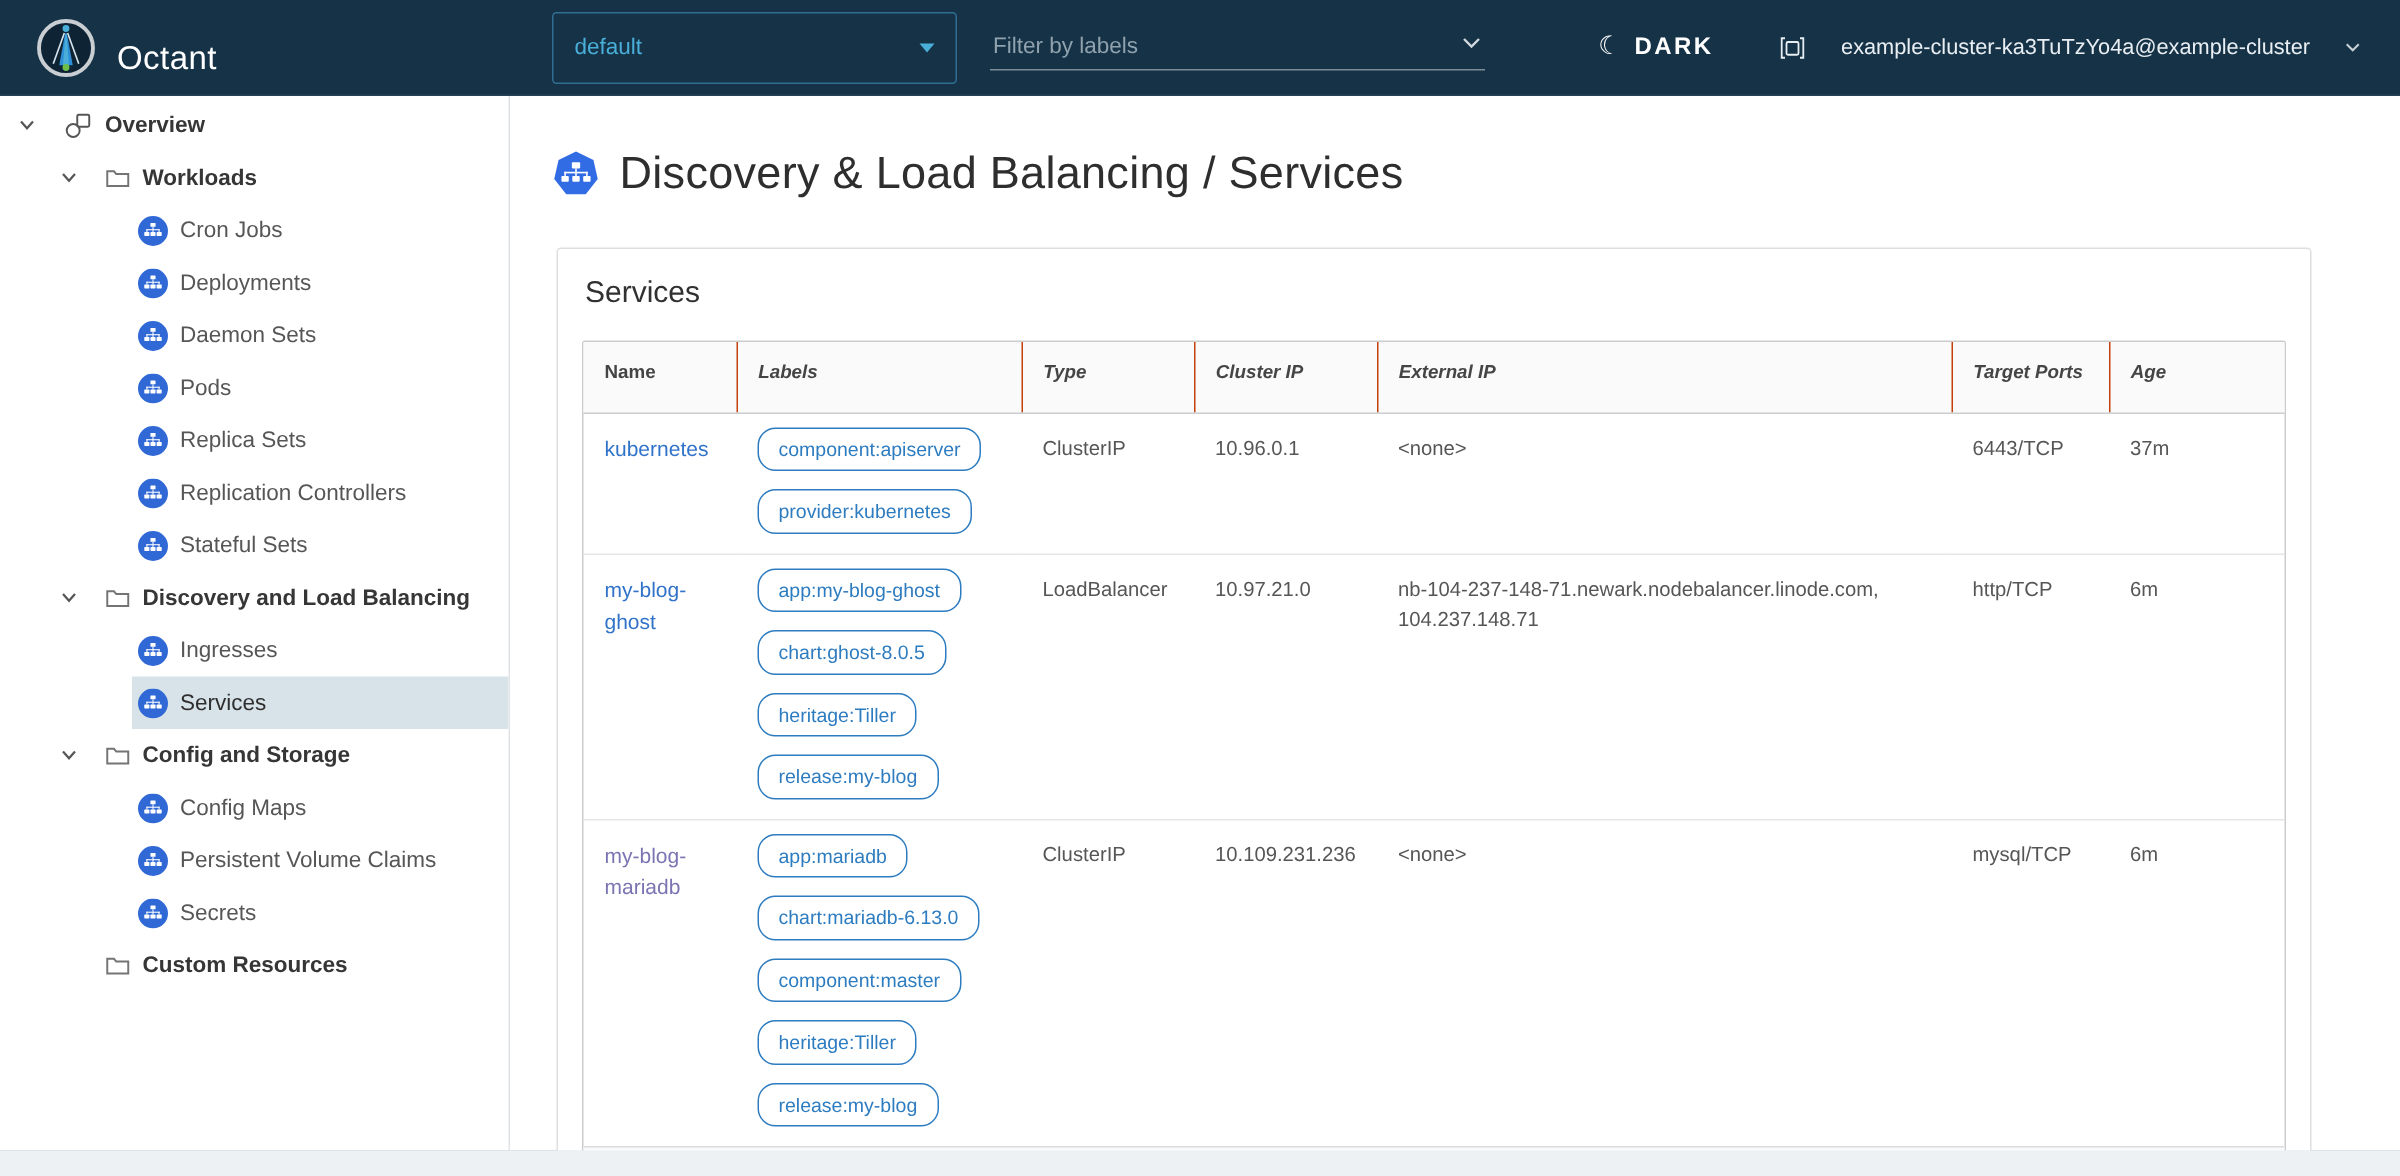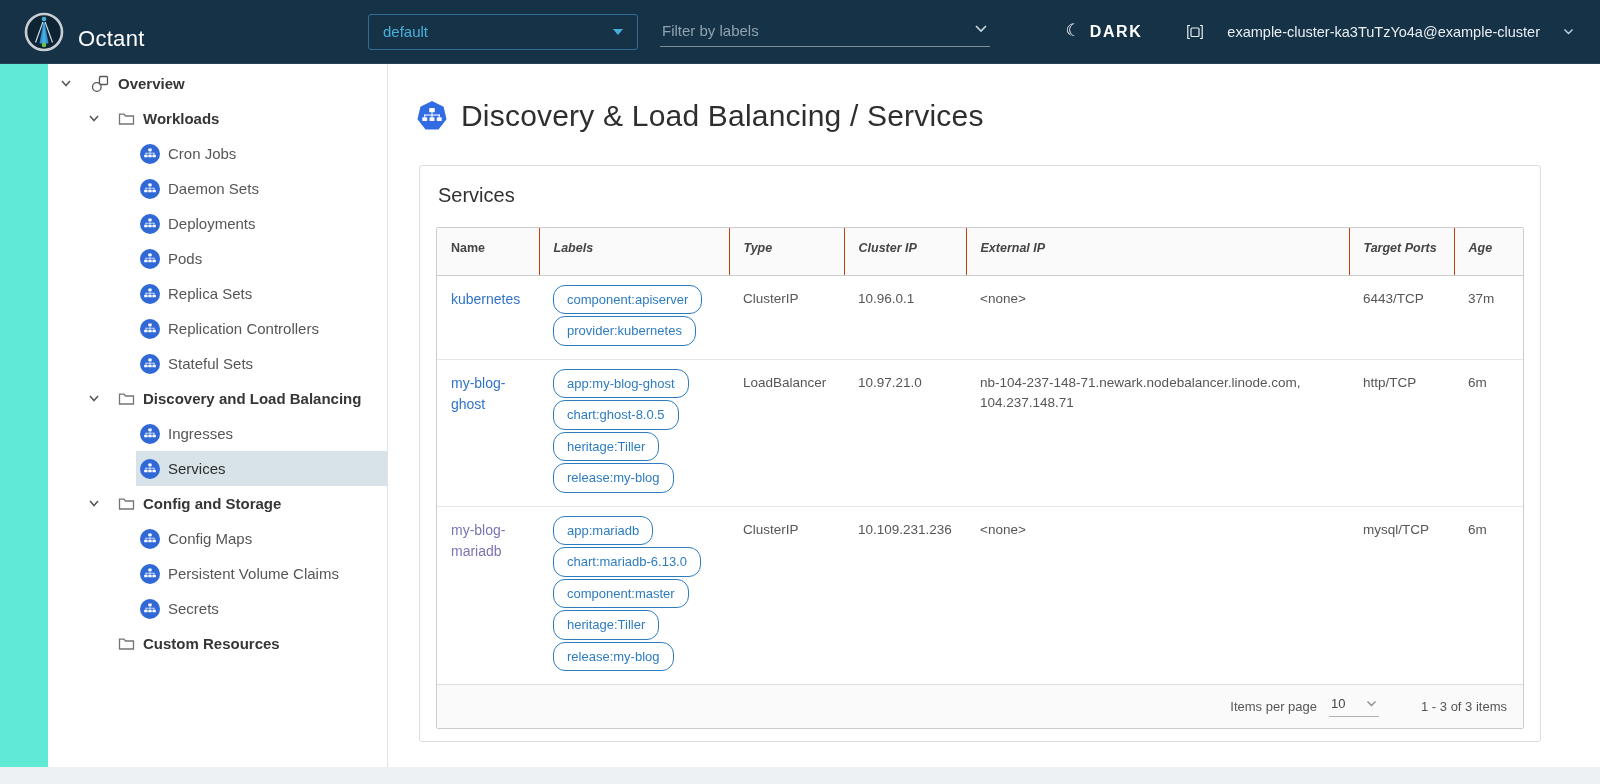--- a/index.html
+++ b/index.html
@@ -4,42 +4,42 @@
 <style>
   * { margin:0; padding:0; box-sizing:border-box; }
   html,body { width:1600px; height:784px; overflow:hidden; }
   body { font-family:"Liberation Sans", sans-serif; background:#eef1f3; }
 
   
   .header { height:64px; background:var(--header_bg); display:flex; align-items:center;
             padding:0 26px 0 24px; border-bottom:1px solid rgba(255,255,255,.07); }
   .brand { display:flex; align-items:flex-end; gap:14px; width:344px; flex:0 0 344px; }
   .brand-title { color:#fff; font-size:22px; letter-spacing:.3px; }
-  .ns-select { width:270px; height:36px; border:1px solid #2f6e93; border-radius:3px;
+  .ns-select { width:270px; height:48px; border:1px solid #2f6e93; border-radius:3px;
                display:flex; align-items:center; justify-content:space-between;
                padding:0 14px; cursor:pointer; }
   .ns-select .val { color:var(--accent_blue); font-size:15px; }
   .ns-tri { width:0; height:0; border-left:5px solid transparent; border-right:5px solid transparent;
             border-top:6px solid var(--accent_blue); }
   .label-filter { margin-left:22px; width:330px; position:relative; }
   .label-filter input { width:100%; background:transparent; border:none; outline:none;
         border-bottom:1px solid #7b8d96; color:#dfe7ec; font-size:15px; padding:6px 24px 7px 2px;
         font-family:"Liberation Sans", sans-serif; }
   .label-filter input::placeholder { color:#8fa2ad; }
   .label-filter .caret { position:absolute; right:2px; top:8px; }
   .theme-toggle { margin-left:auto; display:flex; align-items:center; gap:9px; background:none;
         border:none; color:#fff; cursor:pointer; }
   .moon { font-size:17px; color:#fff; line-height:1; transform:translateY(-1px); }
   .theme-label { font-size:16px; font-weight:700; letter-spacing:1.6px; color:#fff;
         font-family:"Liberation Sans", sans-serif; }
   .context { margin-left:44px; display:flex; align-items:center; gap:23px; color:#e8eef2;
         font-size:14.5px; cursor:pointer; }
 
   
-  .body-wrap { display:flex; height:703px; background:#5eead4;padding-left:48px; }
+  .body-wrap { display:flex; height:703px; background:#0c4a6e; }
   .sidebar { width:340px; flex:0 0 340px; background:#fff; border-right:1px solid #e0e3e5;
              padding-top:2px; overflow:hidden; }
   .main { flex:1; background:#fff; overflow:hidden; }
   .bottom-strip { height:16px; background:#eef1f3; }
 
   
   .nav-row { height:35px; display:flex; align-items:center; cursor:pointer; color:#565656; }
   .nav-row .chev { flex:0 0 16px; display:flex; justify-content:center; }
   .nav-row .ico { display:flex; }
   .nav-root { padding-left:10px; gap:0; }
@@ -68,21 +68,21 @@
   thead th { background:#fafafa; text-align:left; font-size:12.5px; font-weight:700; color:#454545;
              padding:12px 14px 18px; border-bottom:1px solid #cccccc; vertical-align:top;
              line-height:1.35; }
   thead th + th { border-left:1px solid #c2410c;font-style:italic; }
   tbody td { padding:13px 14px; font-size:13.5px; color:#565656; vertical-align:top;
              line-height:1.5; word-wrap:break-word; }
   tbody tr + tr td { border-top:1px solid #e6e6e6; }
   td.labels-cell { padding-top:9px; }
   .name-link { color:var(--link_blue); text-decoration:none; font-size:14px; cursor:pointer; }
   .name-link.visited { color:var(--visited_link); }
-  .pill-stack { display:flex; flex-direction:column; align-items:flex-start; gap:2px; }
+  .pill-stack { display:flex; flex-direction:column; align-items:flex-start; gap:12px; }
   .pill { border:1px solid var(--pill_blue); color:var(--pill_blue); border-radius:12px;
           padding:4px 13px; font-size:13px; white-space:nowrap; cursor:pointer; background:#fff; }
 
   .grid-footer { background:#fafafa; border-top:1px solid #dcdcdc; height:44px; display:flex;
                  align-items:center; justify-content:flex-end; padding-right:16px;
                  font-size:13px; color:#565656; }
   .ipp-label { margin-right:12px; }
   .ipp-select { display:flex; align-items:center; justify-content:space-between; width:50px;
                 border-bottom:1px solid #b0b0b0; padding:0 2px 5px; cursor:pointer; color:#454545; }
   .range { margin-left:42px; color:#565656; }
@@ -196,40 +196,40 @@
               <rect x="5.6" y="8.8" width="8.8" height="0.7"></rect>
               <rect x="5.6" y="8.8" width="0.7" height="1.9"></rect>
               <rect x="9.65" y="8.8" width="0.7" height="1.9"></rect>
               <rect x="13.7" y="8.8" width="0.7" height="1.9"></rect>
               <rect x="4.2" y="10.7" width="3.4" height="2.6" rx="0.4"></rect>
               <rect x="8.3" y="10.7" width="3.4" height="2.6" rx="0.4"></rect>
               <rect x="12.4" y="10.7" width="3.4" height="2.6" rx="0.4"></rect>
             </g>
           </svg>
         </span>
+        <span class="lbl">Deployments</span>
+      </div>
+      <div class="nav-row nav-leaf">
+        <span class="ico">
+          <svg width="20" height="20" viewBox="0 0 20 20">
+            <circle cx="10" cy="10" r="10" fill="var(--icon_blue)"></circle>
+            <g fill="#fff">
+              <rect x="8.3" y="4.6" width="3.4" height="2.6" rx="0.4"></rect>
+              <rect x="9.65" y="7.2" width="0.7" height="1.6"></rect>
+              <rect x="5.6" y="8.8" width="8.8" height="0.7"></rect>
+              <rect x="5.6" y="8.8" width="0.7" height="1.9"></rect>
+              <rect x="9.65" y="8.8" width="0.7" height="1.9"></rect>
+              <rect x="13.7" y="8.8" width="0.7" height="1.9"></rect>
+              <rect x="4.2" y="10.7" width="3.4" height="2.6" rx="0.4"></rect>
+              <rect x="8.3" y="10.7" width="3.4" height="2.6" rx="0.4"></rect>
+              <rect x="12.4" y="10.7" width="3.4" height="2.6" rx="0.4"></rect>
+            </g>
+          </svg>
+        </span>
         <span class="lbl">Daemon Sets</span>
-      </div>
-      <div class="nav-row nav-leaf">
-        <span class="ico">
-          <svg width="20" height="20" viewBox="0 0 20 20">
-            <circle cx="10" cy="10" r="10" fill="var(--icon_blue)"></circle>
-            <g fill="#fff">
-              <rect x="8.3" y="4.6" width="3.4" height="2.6" rx="0.4"></rect>
-              <rect x="9.65" y="7.2" width="0.7" height="1.6"></rect>
-              <rect x="5.6" y="8.8" width="8.8" height="0.7"></rect>
-              <rect x="5.6" y="8.8" width="0.7" height="1.9"></rect>
-              <rect x="9.65" y="8.8" width="0.7" height="1.9"></rect>
-              <rect x="13.7" y="8.8" width="0.7" height="1.9"></rect>
-              <rect x="4.2" y="10.7" width="3.4" height="2.6" rx="0.4"></rect>
-              <rect x="8.3" y="10.7" width="3.4" height="2.6" rx="0.4"></rect>
-              <rect x="12.4" y="10.7" width="3.4" height="2.6" rx="0.4"></rect>
-            </g>
-          </svg>
-        </span>
-        <span class="lbl">Deployments</span>
       </div>
       <div class="nav-row nav-leaf">
         <span class="ico">
           <svg width="20" height="20" viewBox="0 0 20 20">
             <circle cx="10" cy="10" r="10" fill="var(--icon_blue)"></circle>
             <g fill="#fff">
               <rect x="8.3" y="4.6" width="3.4" height="2.6" rx="0.4"></rect>
               <rect x="9.65" y="7.2" width="0.7" height="1.6"></rect>
               <rect x="5.6" y="8.8" width="8.8" height="0.7"></rect>
               <rect x="5.6" y="8.8" width="0.7" height="1.9"></rect>

